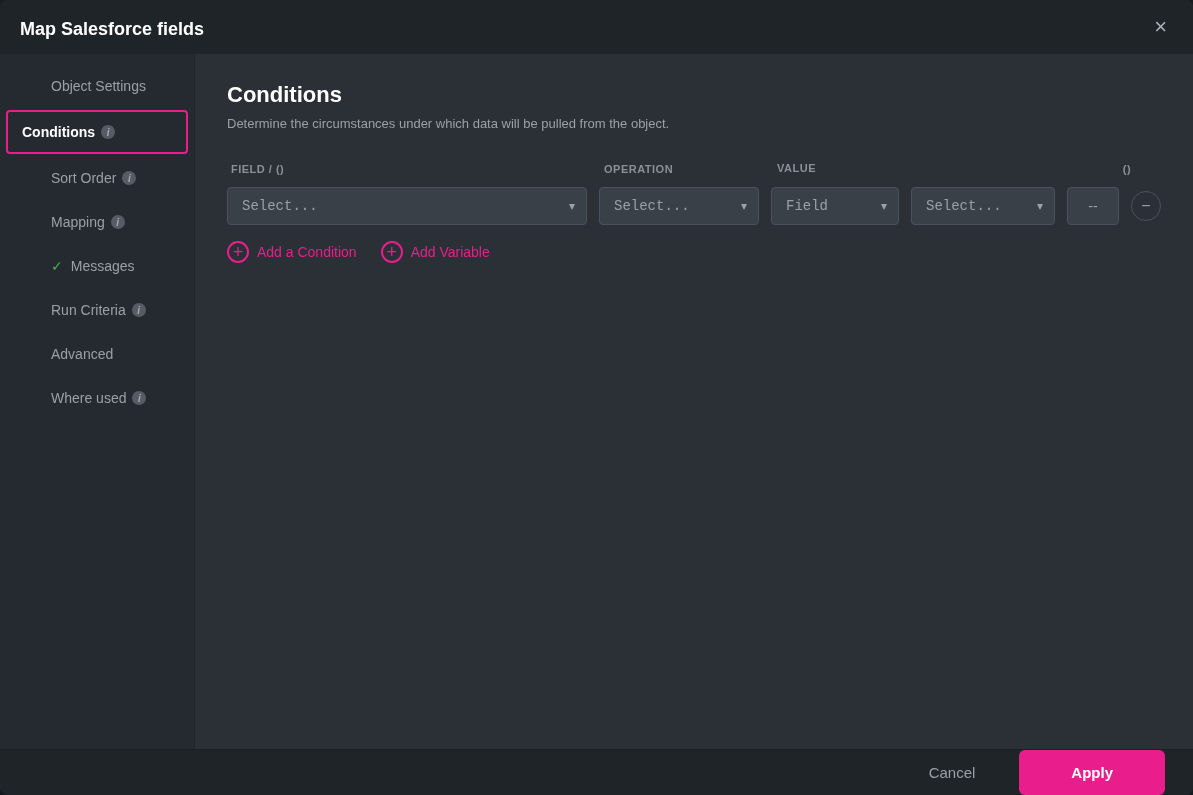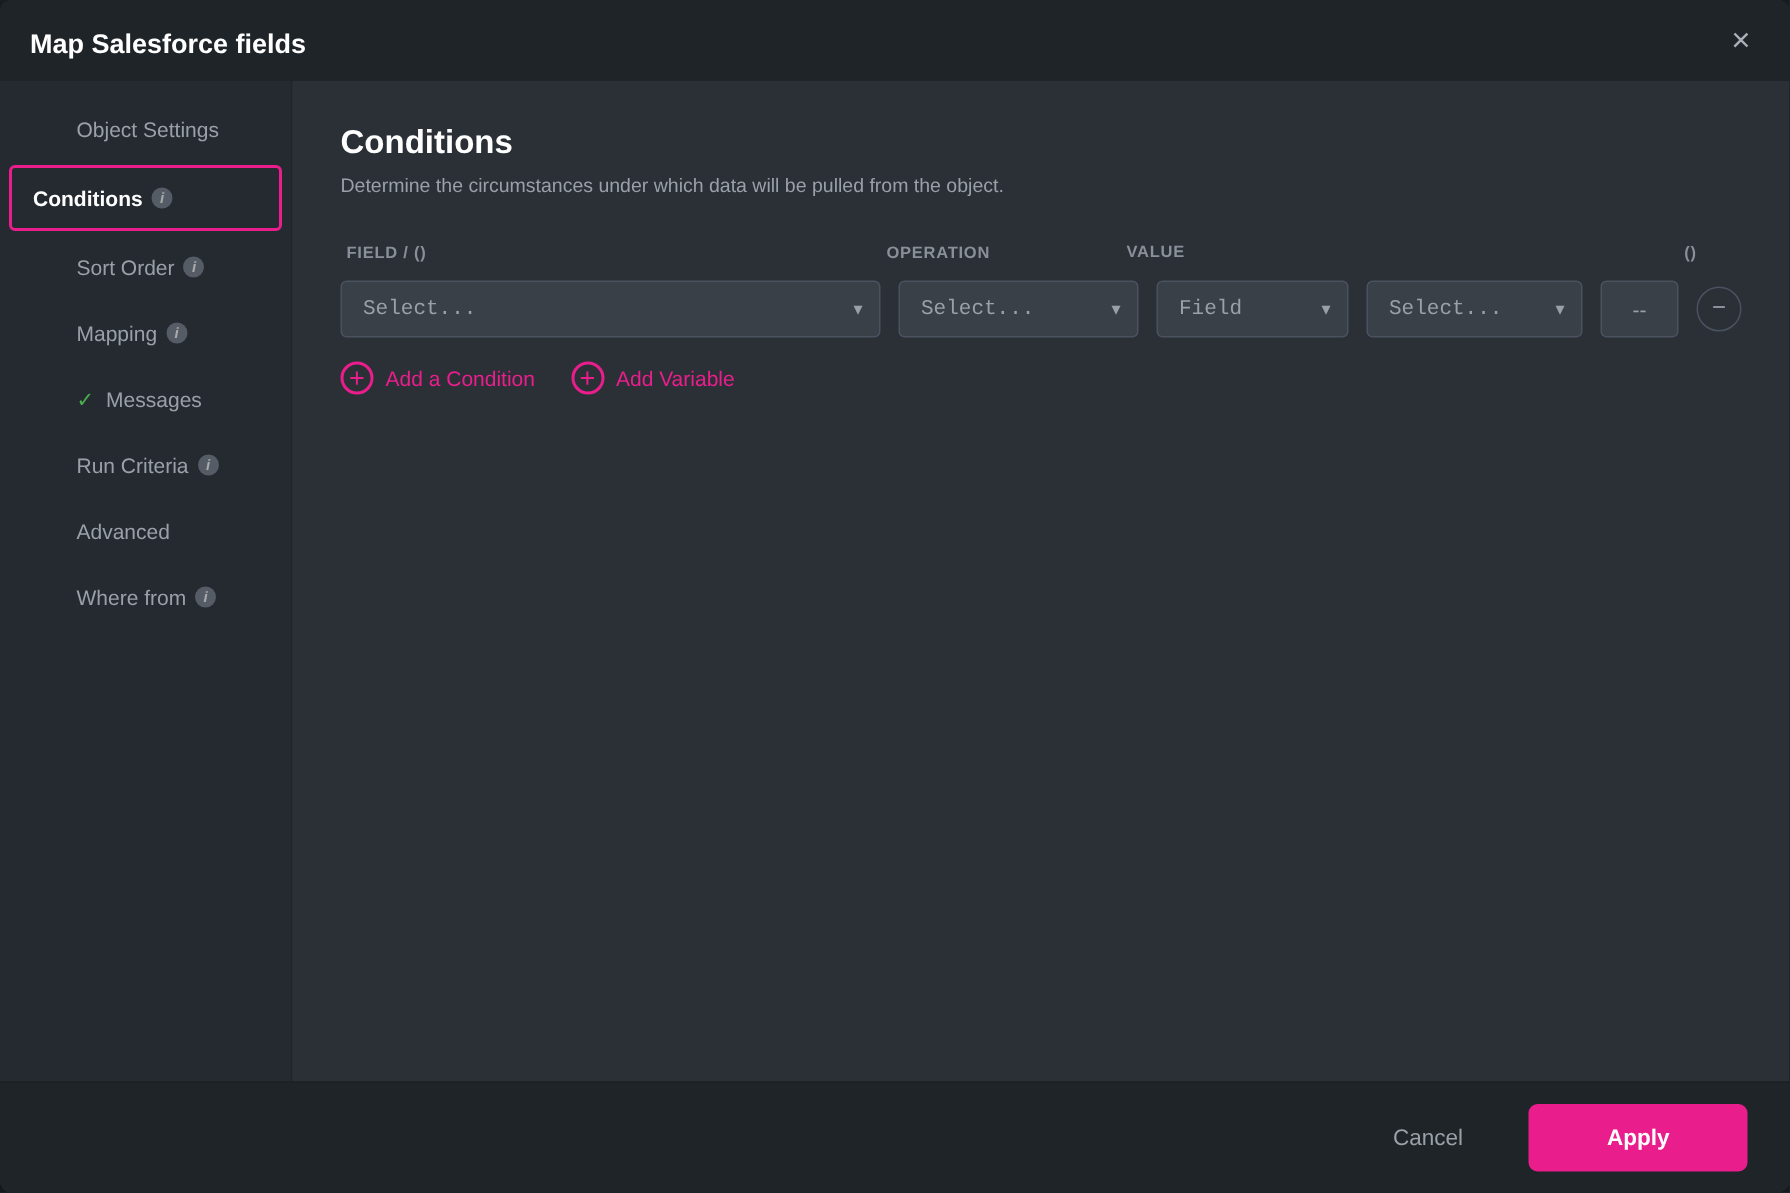--- a/index.html
+++ b/index.html
@@ -113,21 +113,21 @@
     }
     .section-desc {
       color: #9aa0a8;
       font-size: 13px;
       margin-bottom: 28px;
     }
     
     .conditions-header {
       display: flex;
       align-items: center;
-      gap: 0;
+      gap: 13px;
       margin-bottom: 10px;
       padding: 0 4px;
     }
     .col-field {
       width: 360px;
       flex-shrink: 0;
     }
     .col-operation {
       width: 160px;
       flex-shrink: 0;
@@ -229,21 +229,21 @@
       align-items: center;
       justify-content: center;
       font-size: 18px;
       line-height: 1;
       flex-shrink: 0;
       color: #e91e8c;
     }
     
     .modal-footer {
       background: #1e2428;
-      padding: 14px 28px;
+      padding: 0 28px;
       display: flex;
       align-items: center;
       justify-content: flex-end;
       gap: 16px;
       flex-shrink: 0;
       border-top: 1px solid #1a1f24;
     }
     .cancel-btn {
       background: none;
       border: none;
@@ -304,21 +304,21 @@
       <div class="sidebar-item">
         <span>Run Criteria</span>
         <span class="info-icon">i</span>
       </div>
 
       <div class="sidebar-item">
         <span>Advanced</span>
       </div>
 
       <div class="sidebar-item">
-        <span>Where from</span>
+        <span>Where used</span>
         <span class="info-icon">i</span>
       </div>
 
     </div>
 
     <div class="main-content">
 
       <div class="section-title">Conditions</div>
       <div class="section-desc">Determine the circumstances under which data will be pulled from the object.</div>
 

